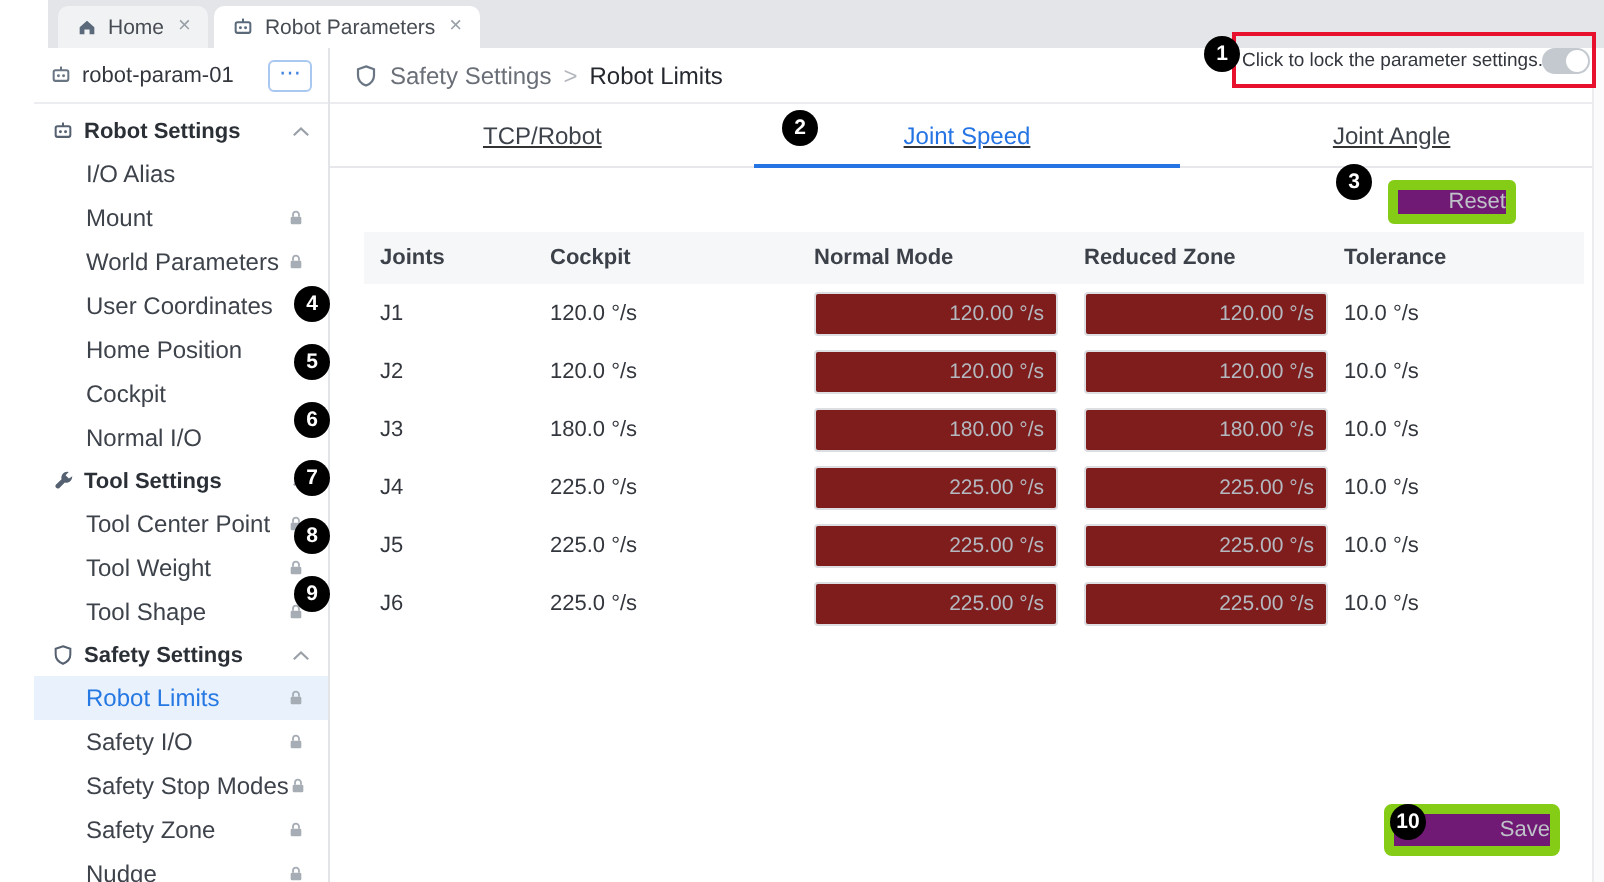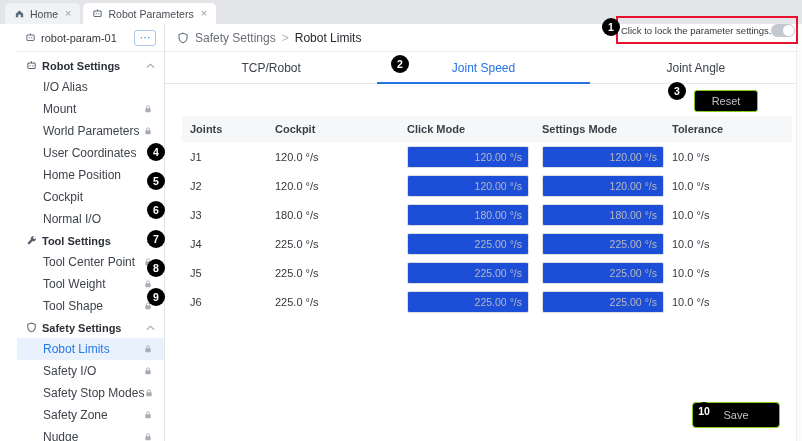--- a/index.html
+++ b/index.html
@@ -1,21 +1,21 @@
 <!DOCTYPE html>
 <html><head>
 <meta charset="utf-8">
 <style>
   * { margin:0; padding:0; box-sizing:border-box; }
   html,body { width:802px; height:441px; }
   body { font-family:"Liberation Sans", sans-serif; background:#fff; }
   .app { position:relative; width:802px; height:441px; background:#fff; overflow:hidden; color:#333; font-size:11px; }
 
   
-  .tabbar { height:24px; background:#e3e5e8; display:flex; align-items:flex-end; padding-left:5px; gap:3px; }
+  .tabbar { height:24px; background:#e3e5e8; display:flex; align-items:flex-end; padding-left:5px; gap:3px;margin-left:24px; }
   .wtab { height:21px; display:flex; align-items:center; gap:5px; padding:0 9px; background:#f0f2f4; border-radius:5px 5px 0 0; font-size:10.5px; color:#474c53; }
   .wtab.active { background:#ffffff; }
   .wtab .close { color:#9aa0a8; font-size:11px; line-height:1; margin-left:2px; cursor:pointer; }
   .icon svg { display:block; }
 
   
   .body { display:flex; height:417px;padding-left:17px; }
 
   
   .sidebar { width:148px; min-width:148px; border-right:1px solid #e2e4e8; background:#fff; display:flex; flex-direction:column; }
@@ -29,37 +29,37 @@
   .side-item .lock { margin-left:auto; }
   .side-item.selected { background:#e8f1fc; color:#2678e3; }
 
   
   .main { flex:1; position:relative; background:#fff; }
   .crumbbar { height:28px; border-bottom:1px solid #ececf0; display:flex; align-items:center; gap:6px; padding:0 12px; font-size:12px; position:relative; }
   .crumb-parent { color:#6a6f77; }
   .crumb-sep { color:#b3b7bd; }
   .crumb-current { color:#25282e; }
 
-  .ctabs { height:32px; display:flex; border-bottom:1px solid #e8e8ec; }
+  .ctabs { height:32px; display:flex; border-bottom:1px solid #e8e8ec;text-decoration:underline; }
   .ctab { flex:1; display:flex; align-items:center; justify-content:center; font-size:12px; color:#3e434b; position:relative; cursor:pointer; }
   .ctab.active { color:#2474e4; }
   .ctab.active::after { content:""; position:absolute; left:0; right:0; bottom:-1px; height:2px; background:#2474e4; }
 
   .resetrow { height:30px; display:flex; justify-content:flex-end; padding:6px 44px 0 0; }
-  .btn { background:#000000; border:1px solid #84cc16; border-radius:3px; color:#bfc3c9; font-size:11px; font-family:"Liberation Sans",sans-serif; cursor:pointer; }
+  .btn { background:#701a75; border:5px solid #84cc16; border-radius:3px; color:#bfc3c9; font-size:11px; font-family:"Liberation Sans",sans-serif; cursor:pointer;text-align:right; }
   .reset-btn { width:64px; height:22px; }
   .save-btn { position:absolute; right:22px; top:378px; width:88px; height:26px; border-radius:4px; }
 
   
   .ptable { margin:2px 0 0 17px; width:610px; }
   .t-head, .t-row { display:grid; grid-template-columns:85px 132px 135px 130px 128px; align-items:center; }
   .t-head { height:26px; background:#f6f7f9; color:#3c4048; font-size:11px; font-weight:bold; }
   .t-row { height:29px; font-size:11px; color:#33373d; background:#fff; }
   .cell { padding-left:8px; white-space:nowrap; }
-  .inp { width:122px; height:22px; border:1px solid #dcdee2; border-radius:2px; background:#1d4ed8; text-align:right; padding-right:6px; color:#b4b8bf; font-size:10.5px; font-family:"Liberation Sans",sans-serif; }
+  .inp { width:122px; height:22px; border:1px solid #dcdee2; border-radius:2px; background:#7f1d1d; text-align:right; padding-right:6px; color:#b4b8bf; font-size:10.5px; font-family:"Liberation Sans",sans-serif; }
 
   
   .vscroll { position:absolute; right:0; top:24px; bottom:0; width:6px; background:#fbfbfc; border-left:1px solid #ececef; }
 
   
   .annot-box { position:absolute; left:616px; top:16px; width:182px; height:28px; border:2px solid #e8112d; z-index:15; pointer-events:none; }
   .lockgroup { position:absolute; left:621px; top:22px; width:172px; height:16px; display:flex; align-items:center; justify-content:space-between; z-index:16; }
   .lockgroup .txt { font-size:9.5px; color:#33373d; white-space:nowrap; }
   .toggle { width:24px; height:13px; background:#c3c9cf; border-radius:7px; position:relative; cursor:pointer; flex:none; }
   .toggle .knob { position:absolute; right:1px; top:1px; width:11px; height:11px; background:#fff; border-radius:50%; }
@@ -291,22 +291,22 @@
       </div>
 
       <div class="resetrow">
         <button class="btn reset-btn">Reset</button>
       </div>
 
       <div class="ptable">
         <div class="t-head">
           <div class="cell">Joints</div>
           <div class="cell">Cockpit</div>
-          <div class="cell">Click Mode</div>
-          <div class="cell">Settings Mode</div>
+          <div class="cell">Normal Mode</div>
+          <div class="cell">Reduced Zone</div>
           <div class="cell">Tolerance</div>
         </div>
 
         <div class="t-row">
           <div class="cell">J1</div>
           <div class="cell">120.0 °/s</div>
           <div class="cell"><input class="inp" value="120.00 °/s" style=""></div>
           <div class="cell"><input class="inp" value="120.00 °/s" style=""></div>
           <div class="cell">10.0 °/s</div>
         </div>

